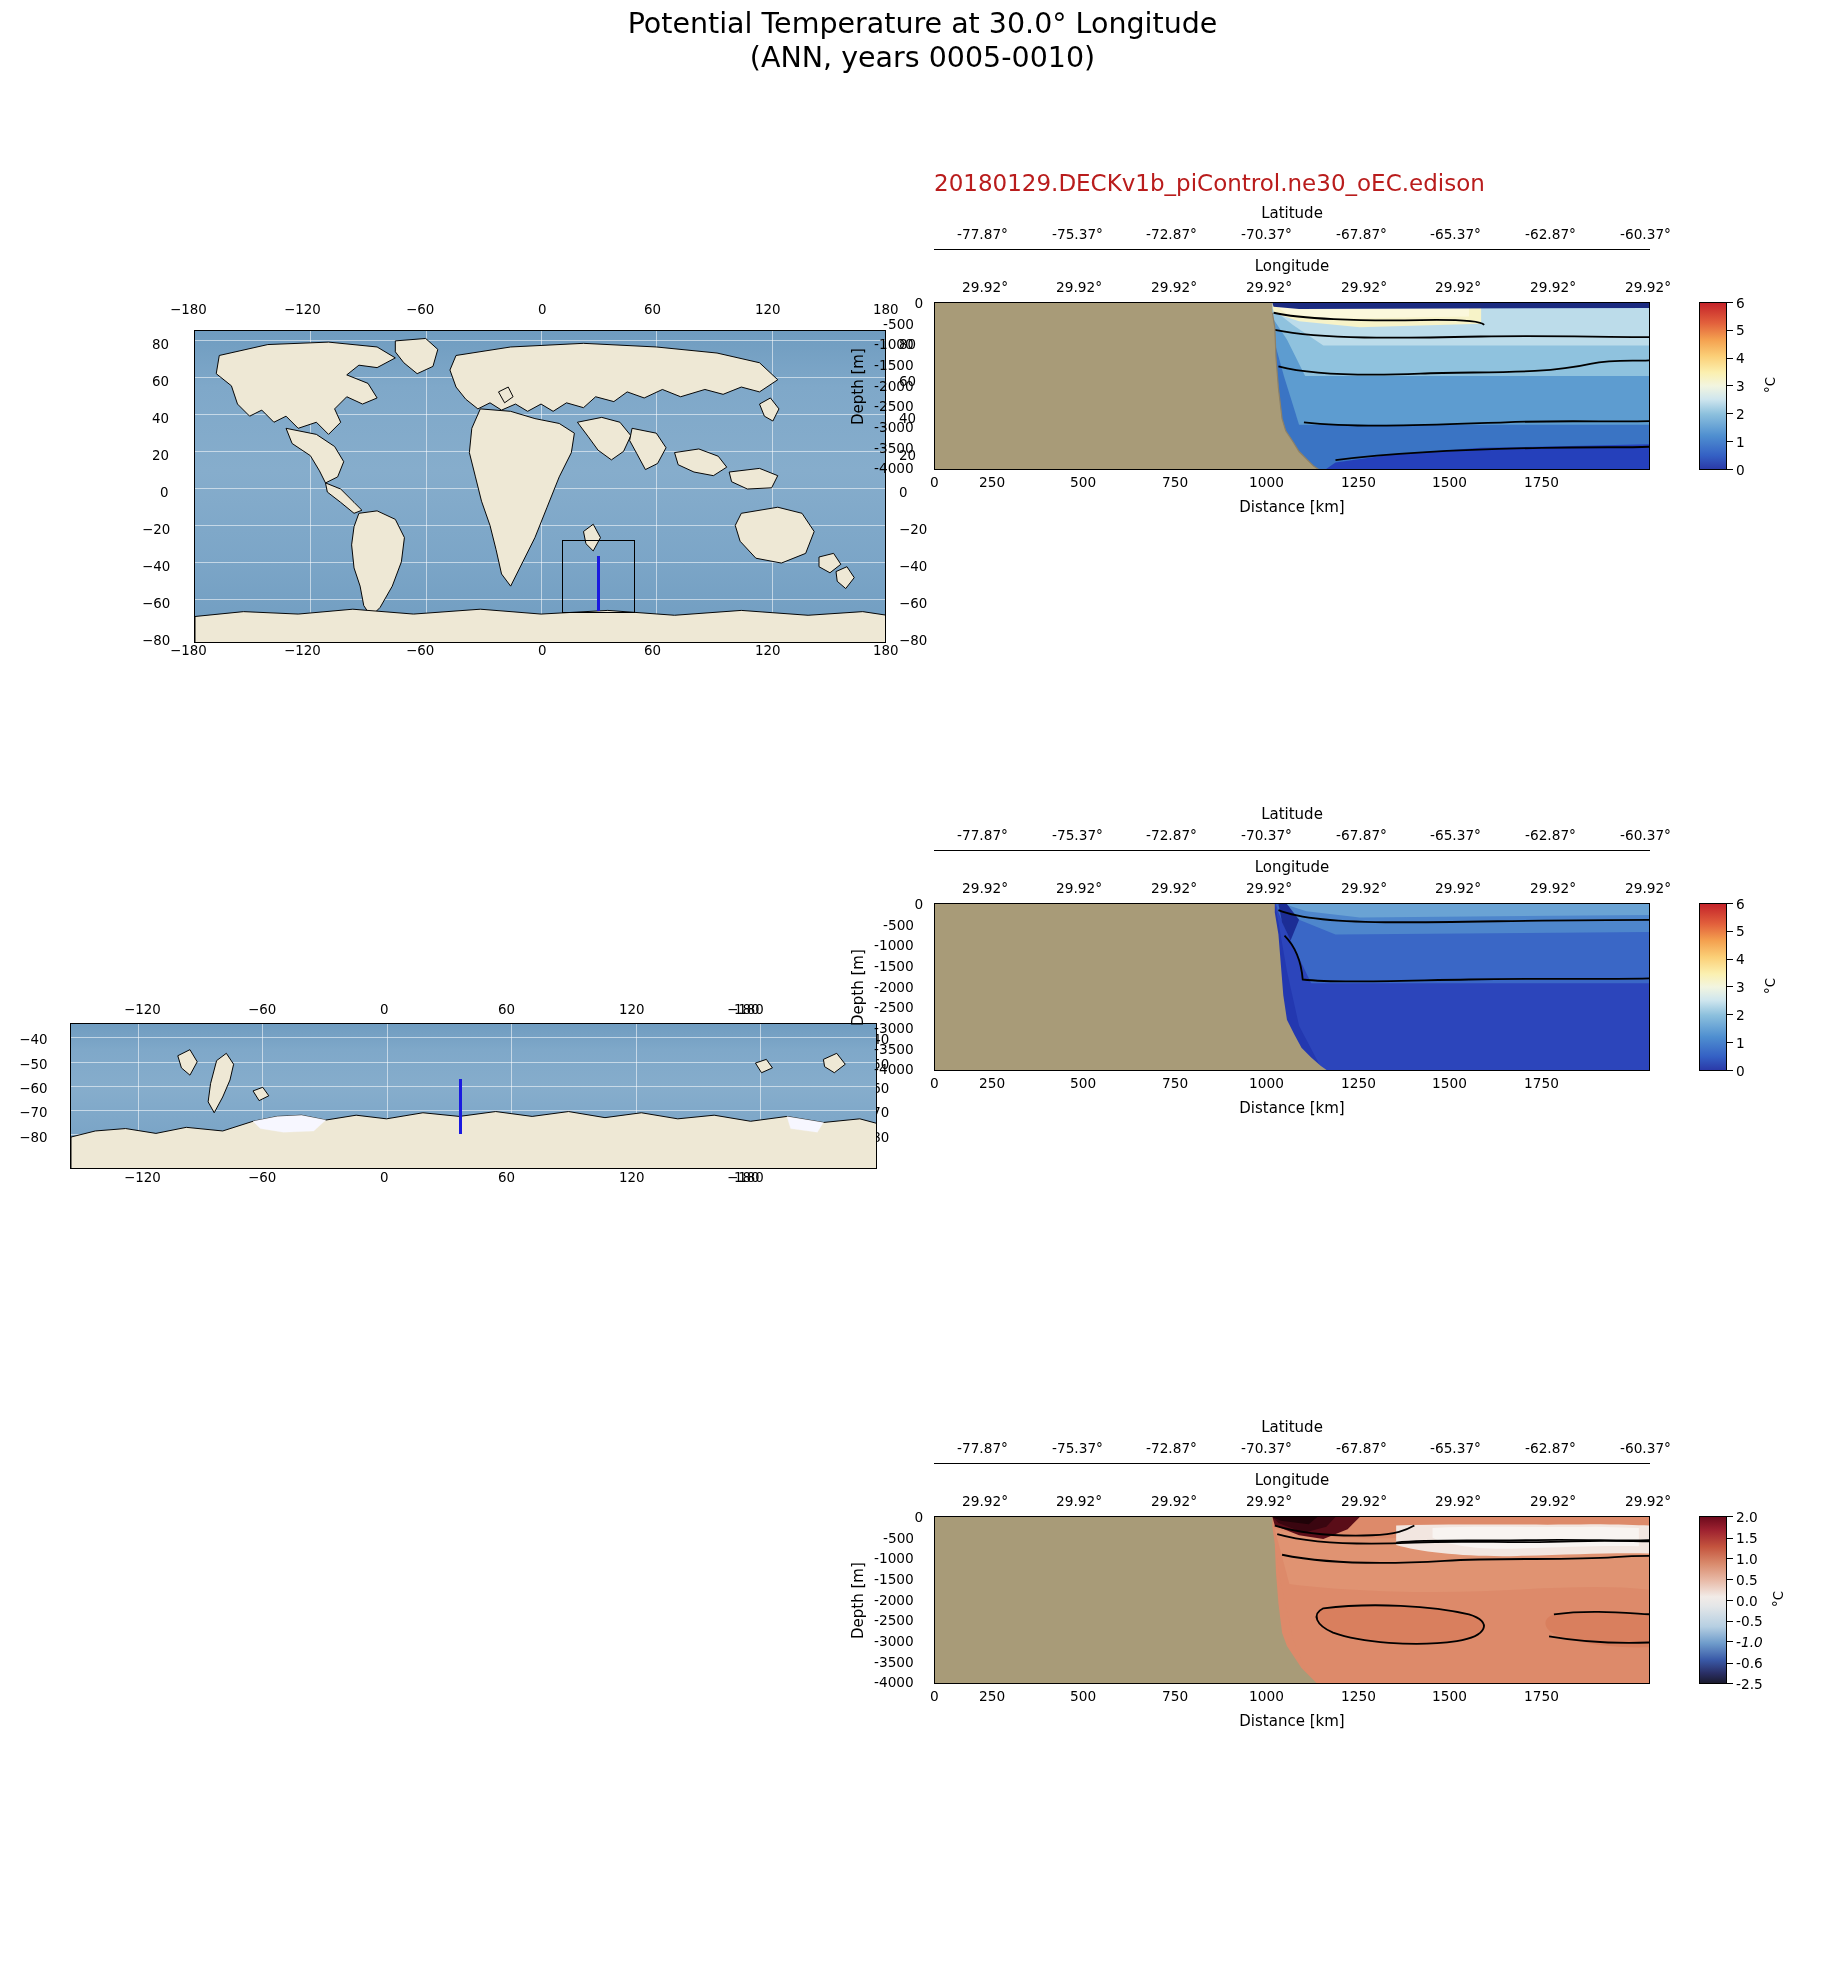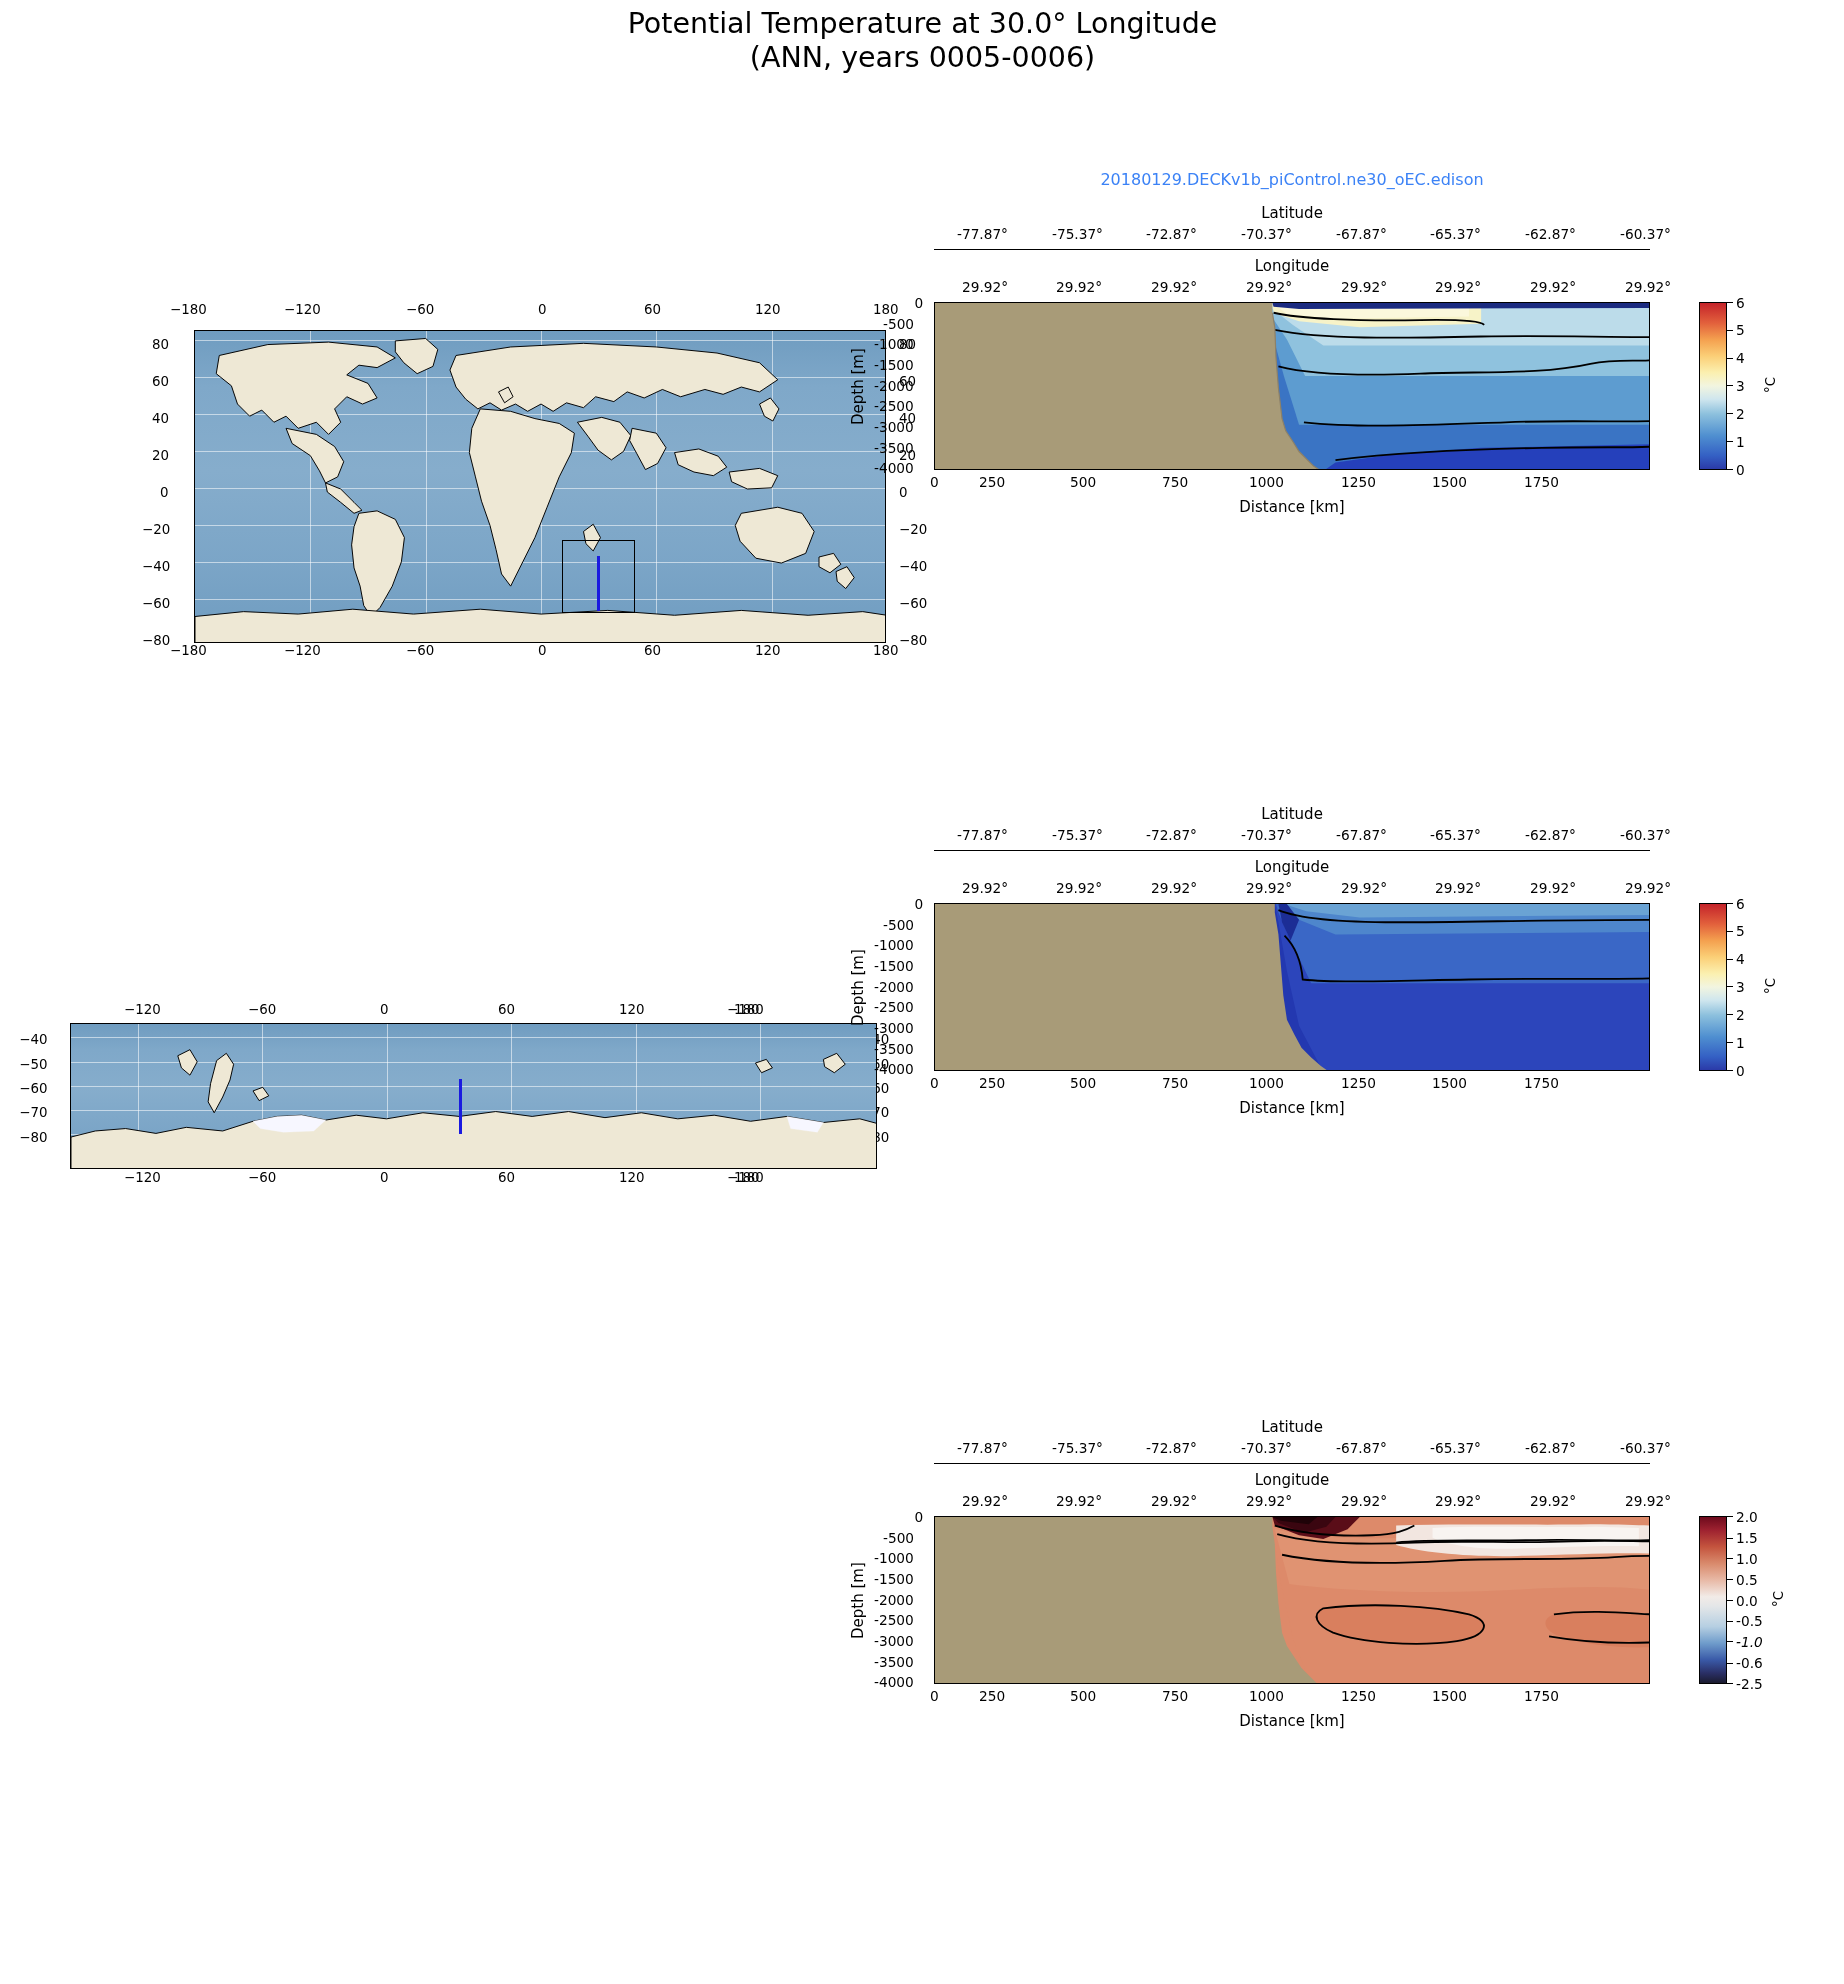--- a/index.html
+++ b/index.html
@@ -74,23 +74,22 @@
   .tick-lbl {
     position: absolute;
     font-size: 13.4px;
     color: #000;
     white-space: nowrap;
   }
 
   
   .sec-title {
     position: absolute;
-    text-align: center;
-    font-size: 16px;
-    color: #3b82f6;
+    font-size: 23px;
+    color: #b91c1c;
     white-space: nowrap;
   }
   .axis-name {
     position: absolute;
     font-size: 15px;
     color: #000;
     text-align: center;
     white-space: nowrap;
   }
   .ax-frame {
@@ -142,21 +141,21 @@
   }
   svg.contours { position: absolute; left: 0; top: 0; }
 </style>
 </head>
 <body>
 
 <div class="figure">
 
   <div class="fig-title">
     <span>Potential Temperature at 30.0° Longitude</span>
-    <span class="l2">(ANN, years 0005-0006)</span>
+    <span class="l2">(ANN, years 0005-0010)</span>
   </div>
 
   <div class="map-wrap" style="left:73px; top:291px; width:765px; height:200px;">
 
     <div class="tick-lbl" style="left:97px; top:11px;">−180</div>
     <div class="tick-lbl" style="left:211px; top:11px;">−120</div>
     <div class="tick-lbl" style="left:333px; top:11px;">−60</div>
     <div class="tick-lbl" style="left:465px; top:11px;">0</div>
     <div class="tick-lbl" style="left:571px; top:11px;">60</div>
     <div class="tick-lbl" style="left:682px; top:11px;">120</div>

